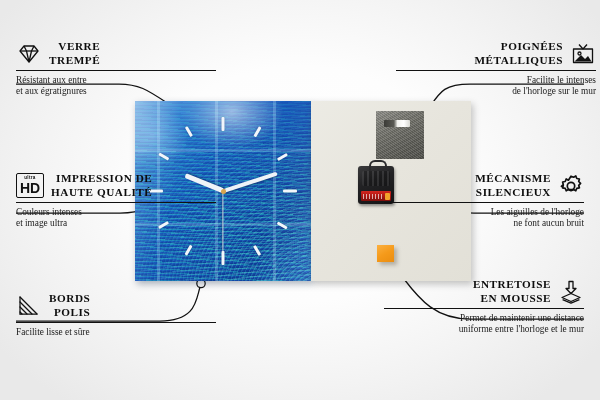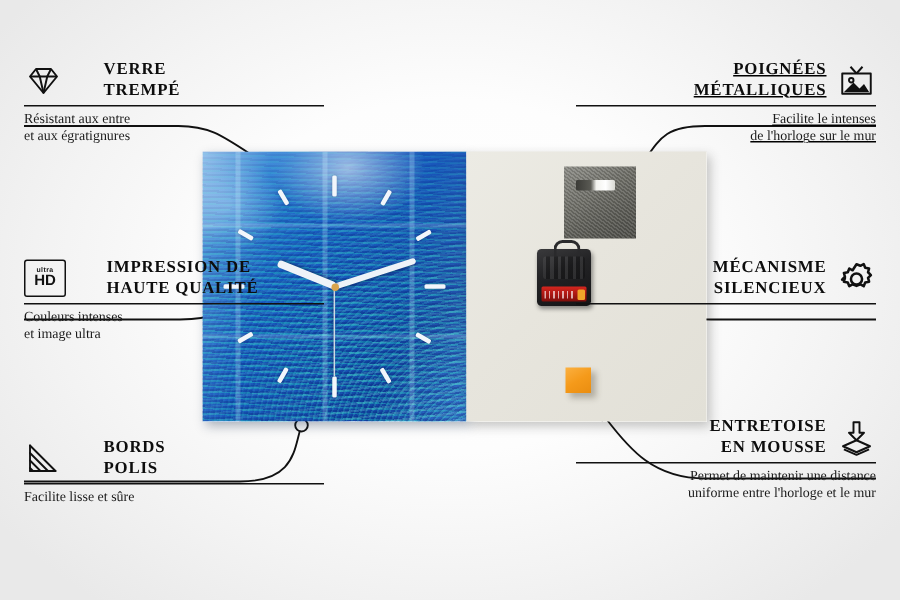--- a/index.html
+++ b/index.html
@@ -143,43 +143,43 @@
   .callout .head{display:flex;align-items:center;gap:7px;}
   .callout .title{
     font-weight:700;font-size:11.2px;letter-spacing:.55px;color:#0d0d0d;
     line-height:13.5px;text-transform:uppercase;white-space:nowrap;
   }
   .callout .rule{height:0;border-top:1.2px solid #111;margin:3px 0 4px;}
   .callout .desc{
     font-size:9.3px;line-height:11.4px;color:#1a1a1a;white-space:pre-line;
   }
   .callout.left .head{justify-content:flex-start;}
-  .callout.left .title{text-align:left;margin-left:20px;}
+  .callout.left .title{text-align:right;}
   .callout.left .desc{text-align:left;}
   .callout.right .head{justify-content:flex-end;}
   .callout.right .title{text-align:right;}
   .callout.right .desc{text-align:right;}
 
   .ico{width:26px;height:26px;flex:0 0 26px;display:block;}
   .ico svg{display:block;width:26px;height:26px;}
 
   
   .hdbadge{
     width:26px;height:23px;flex:0 0 26px;border:1.4px solid #111;border-radius:2px;
     display:flex;flex-direction:column;align-items:center;justify-content:center;line-height:1;
   }
   .hdbadge .u{font-size:4.6px;letter-spacing:.3px;font-weight:700;color:#111;
     font-family:"Liberation Sans",sans-serif;margin-bottom:.5px;}
-  .hdbadge .hd{font-size:10px;font-weight:700;color:#111;font-family:"Liberation Sans",sans-serif;}
+  .hdbadge .hd{font-size:14px;font-weight:700;color:#111;font-family:"Liberation Sans",sans-serif;}
 
   
   #c-verre   {left:16px;  top:40px;}
   #c-impr    {left:16px;  top:172px;}
   #c-bords   {left:16px;  top:292px;}
-  #c-poign   {left:384px; top:40px;text-decoration:underline;}
+  #c-poign   {left:396px; top:40px;}
   #c-meca    {left:384px; top:172px;}
   #c-entre   {left:384px; top:278px;}
   .callout.right{width:200px;}
 </style>
 </head>
 <body>
 
 <div id="stage">
 
   <svg id="wires" viewBox="0 0 600 400">
@@ -329,20 +329,22 @@
       <span class="ico">
         <svg viewBox="0 0 26 26">
             <g fill="none" stroke="#111" stroke-width="1.7" stroke-linejoin="round">
           <path d="M13 3.2 l2.6 1.0 2.2-1.2 1.0 2.5 2.6 .5-.7 2.5 1.9 1.9-1.9 1.9 .7 2.5-2.6 .5-1.0 2.5-2.2-1.2-2.6 1.0-2.6-1.0-2.2 1.2-1.0-2.5-2.6-.5 .7-2.5L3.4 13.4l1.9-1.9-.7-2.5 2.6-.5 1.0-2.5 2.2 1.2z"></path>
           <circle cx="13" cy="13" r="3.7"></circle>
         </g>
           </svg>
       </span>
     </div>
     <div class="rule"></div>
+    <div class="desc">Les aiguilles de l'horloge
+ne font aucun bruit</div>
   </div>
 
   <div class="callout right" id="c-entre">
     <div class="head">
       <span class="title"><span>ENTRETOISE</span><br><span>EN MOUSSE</span></span>
       <span class="ico">
         <svg viewBox="0 0 26 26">
             <g fill="none" stroke="#111" stroke-width="1.3" stroke-linejoin="round">
           <path d="M11 2.5 h4 v7 h3 l-5 5 -5-5 h3 z"></path>
           <path d="M13 14.5 L22 18.5 L13 22.5 L4 18.5 Z"></path>

